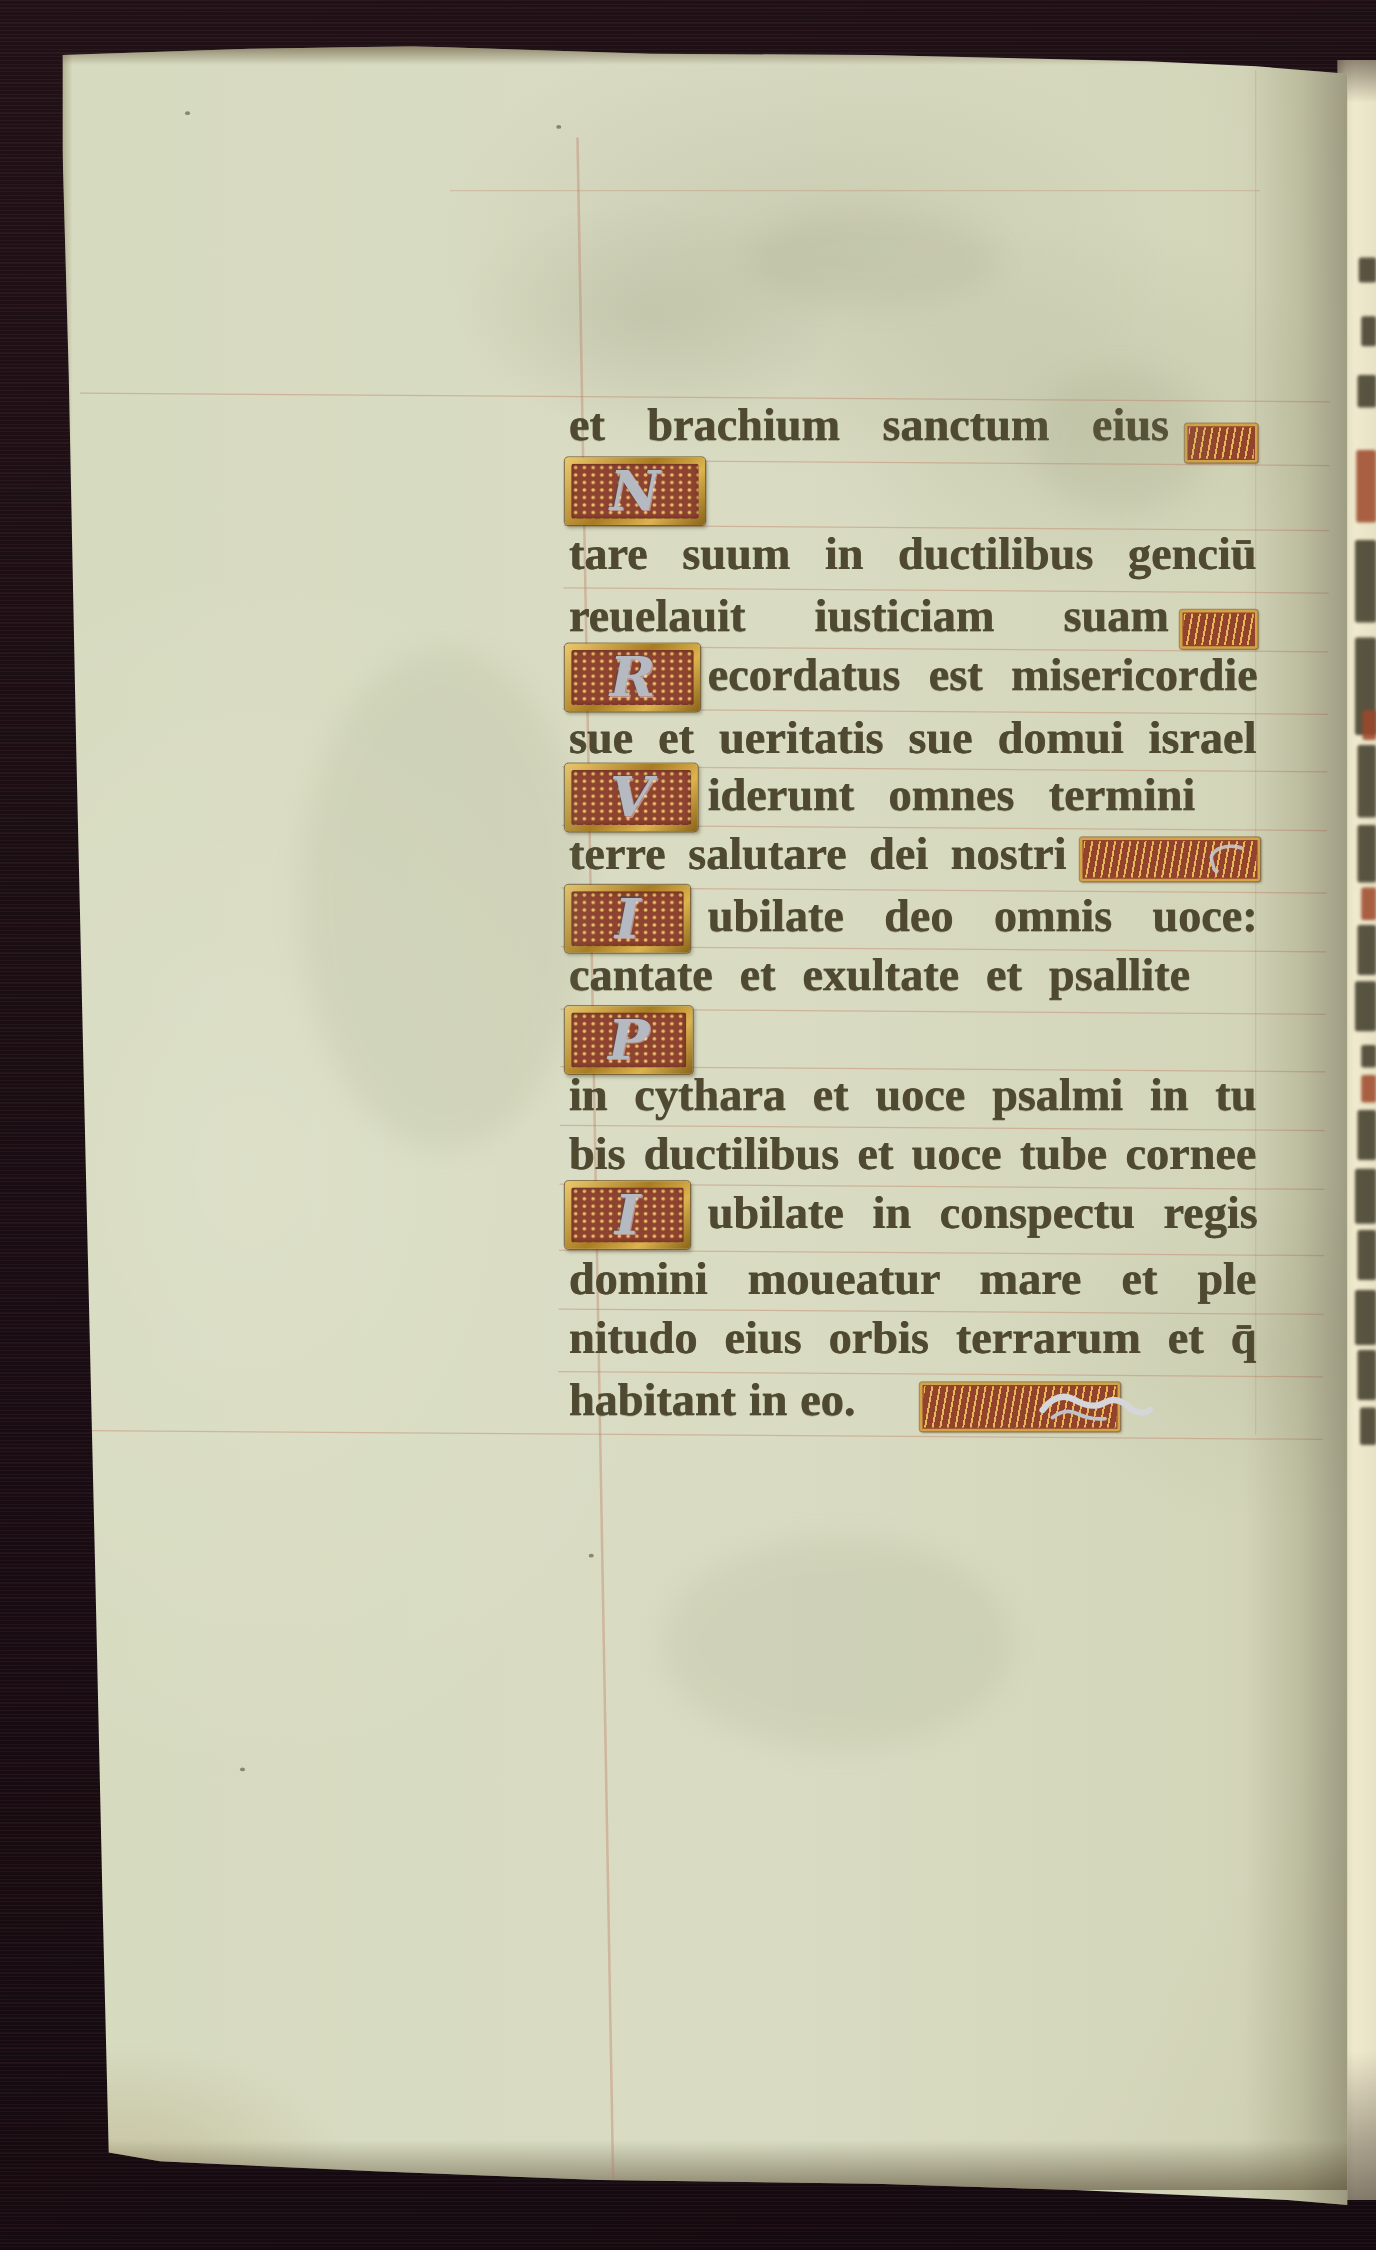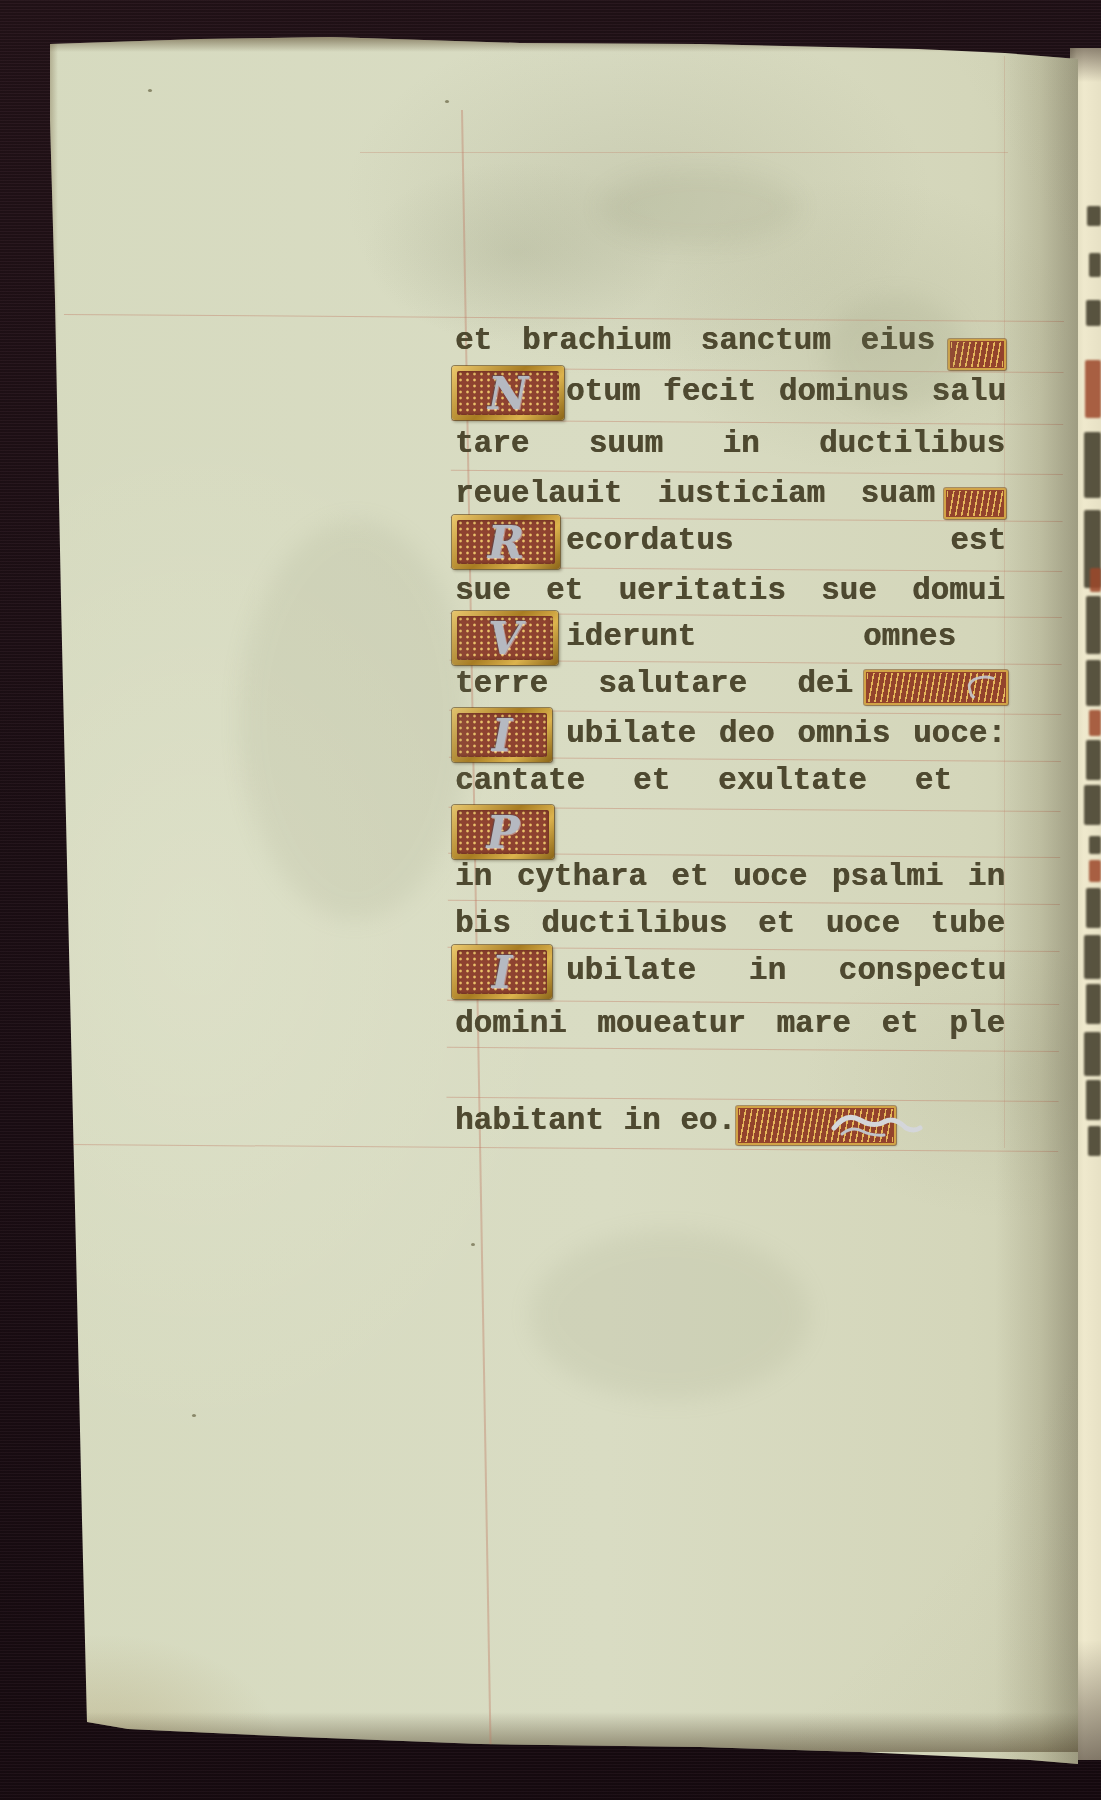--- a/index.html
+++ b/index.html
@@ -43,21 +43,21 @@
   
   .rules{position:absolute;inset:0;transform:rotate(.4deg);transform-origin:60px 310px;}
   .rule{position:absolute;left:452px;width:612px;height:1.4px;background:rgba(193,125,102,.42);}
   .rule-wide{left:64px;width:1000px;}
   .hrule-top{position:absolute;left:360px;top:152px;width:648px;height:1.3px;background:rgba(193,125,102,.30);}
   .vrule-left{position:absolute;left:461px;top:110px;width:1.7px;height:1636px;background:rgba(193,125,102,.40);
     transform:rotate(-1deg);transform-origin:top center;}
   .vrule-right{position:absolute;left:1004px;top:56px;width:1.4px;height:1092px;background:rgba(193,125,102,.22);}
   
   .text-line{position:absolute;height:42px;overflow:hidden;white-space:nowrap1;
-    font-family:Liberation Mono, monospace;font-weight:700;font-size:31px;line-height:40px;
+    font-family:Liberation Serif, serif;font-weight:700;font-size:37px;line-height:40px;
     color:#4e4930;text-align:justify;text-align-last:justify;-moz-text-align-last:justify;
     word-spacing:1px;text-shadow:.5px 0 0 rgba(78,73,48,.85), 0 .4px .4px rgba(78,73,48,.35);}
   .no-justify{text-align:left;text-align-last:left;}
   
   .initial-box{position:absolute;height:54px;border-radius:3px;
     background:linear-gradient(135deg,#ecc96d,#a87c22 45%,#dcb34d 72%,#8a6418);
     box-shadow:0 0 0 1px rgba(92,62,12,.6), 1.5px 2px 3px rgba(40,30,10,.35);}
   .initial-inner{position:absolute;inset:5px;border-radius:2px;background-color:#8e4230;
     background-image:radial-gradient(circle, rgba(240,202,110,.95) .8px, rgba(240,202,110,0) 1.9px);
     background-size:7px 6px;box-shadow:inset 0 0 4px rgba(60,20,10,.6);}
@@ -129,21 +129,20 @@
         <div class="rule rule-wide" style="top: 1144px;"></div>
       </div>
     <div class="gutter"></div>
     <div class="vignette"></div>
   <div class="text-line" style="top: 321px; left: 455px; width: 480px;">et brachium sanctum eius</div>
       <div class="filler filler-small" style="left: 948px; top: 339px; width: 54px; height: 27px;"></div>
       <div class="initial-box" style="top: 366px; left: 452px; width: 112px;">
         <div class="initial-inner"></div>
         <span class="initial-letter">N</span>
       </div>
-      <div class="text-line" style="top: 372px; left: 566px; width: 440px;">otum fecit dominus salu</div>
       <div class="text-line" style="top: 424px; left: 455px; width: 550px;">tare suum in ductilibus genciū</div>
       <div class="text-line" style="top: 474px; left: 455px; width: 480px;">reuelauit iusticiam suam</div>
       <div class="filler filler-small" style="left: 944px; top: 488px; width: 58px; height: 27px;"></div>
       <div class="initial-box" style="top: 515px; left: 452px; width: 108px;">
         <div class="initial-inner"></div>
         <span class="initial-letter">R</span>
       </div>
       <div class="text-line" style="top: 521px; left: 566px; width: 440px;">ecordatus est misericordie</div>
       <div class="text-line" style="top: 571px; left: 455px; width: 550px;">sue et ueritatis sue domui israel</div>
       <div class="initial-box" style="top: 611px; left: 452px; width: 106px;">
@@ -164,20 +163,21 @@
         <span class="initial-letter">P</span>
       </div>
       <div class="text-line" style="top: 857px; left: 455px; width: 550px;">in cythara et uoce psalmi in tu</div>
       <div class="text-line" style="top: 904px; left: 455px; width: 550px;">bis ductilibus et uoce tube cornee</div>
       <div class="initial-box" style="top: 945px; left: 452px; width: 100px;">
         <div class="initial-inner"></div>
         <span class="initial-letter">I</span>
       </div>
       <div class="text-line" style="top: 951px; left: 566px; width: 440px;">ubilate in conspectu regis</div>
       <div class="text-line" style="top: 1004px; left: 455px; width: 550px;">domini moueatur mare et ple</div>
+      <div class="text-line" style="top: 1051px; left: 455px; width: 550px;">nitudo eius orbis terrarum et q̄</div>
       <div class="text-line no-justify" style="top: 1101px; left: 455px;">habitant in eo.</div>
       <div class="filler filler-large" style="left: 736px; top: 1106px; width: 156px; height: 35px;">
         <svg width="92" height="42" viewBox="0 0 92 42">
           <path d="M2 24 q12 -16 26 -8 t24 2 t22 6 q8 4 14 0" fill="none" stroke="#d4d6da" stroke-width="5" stroke-linecap="round"></path>
           <path d="M10 30 q10 -8 20 -3 t22 4" fill="none" stroke="#bfc2c8" stroke-width="3" stroke-linecap="round"></path>
         </svg>
       </div>
       <div class="smudge" style="left: 600px; top: 170px; width: 200px; height: 75px;"></div>
       <div class="smudge" style="left: 826px; top: 295px; width: 140px; height: 115px;"></div>
       <div class="smudge" style="left: 240px; top: 520px; width: 230px; height: 400px;"></div>

